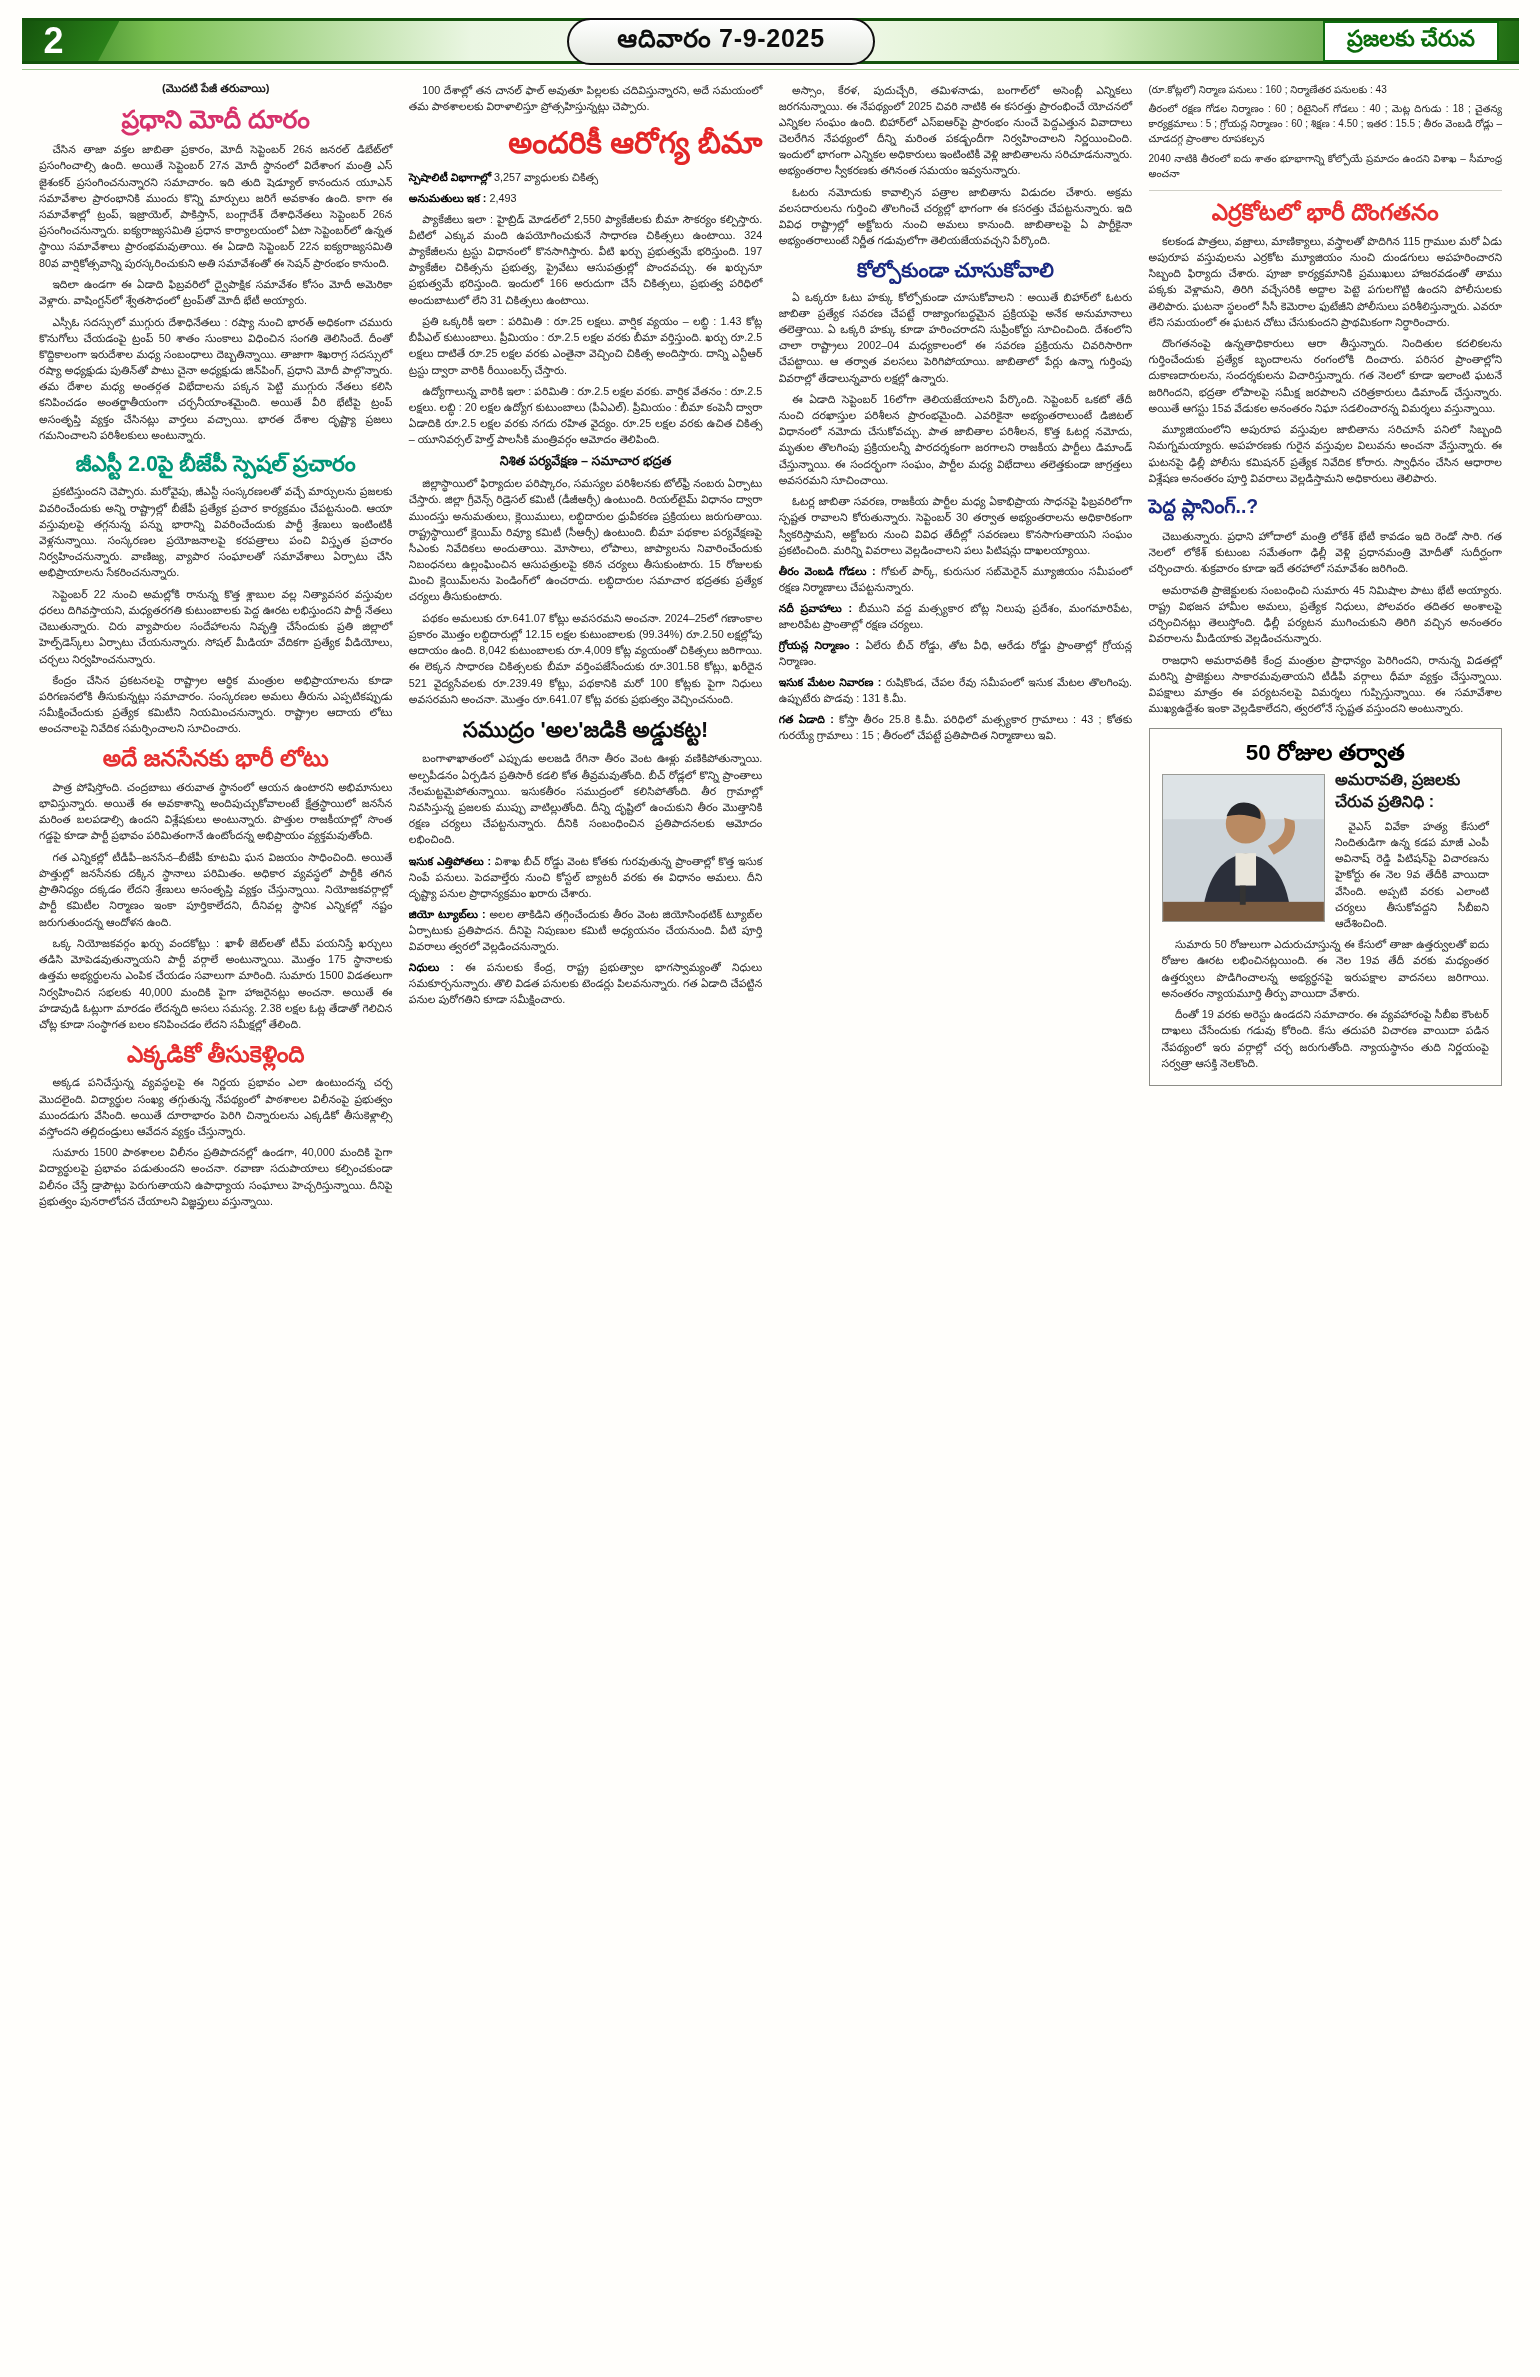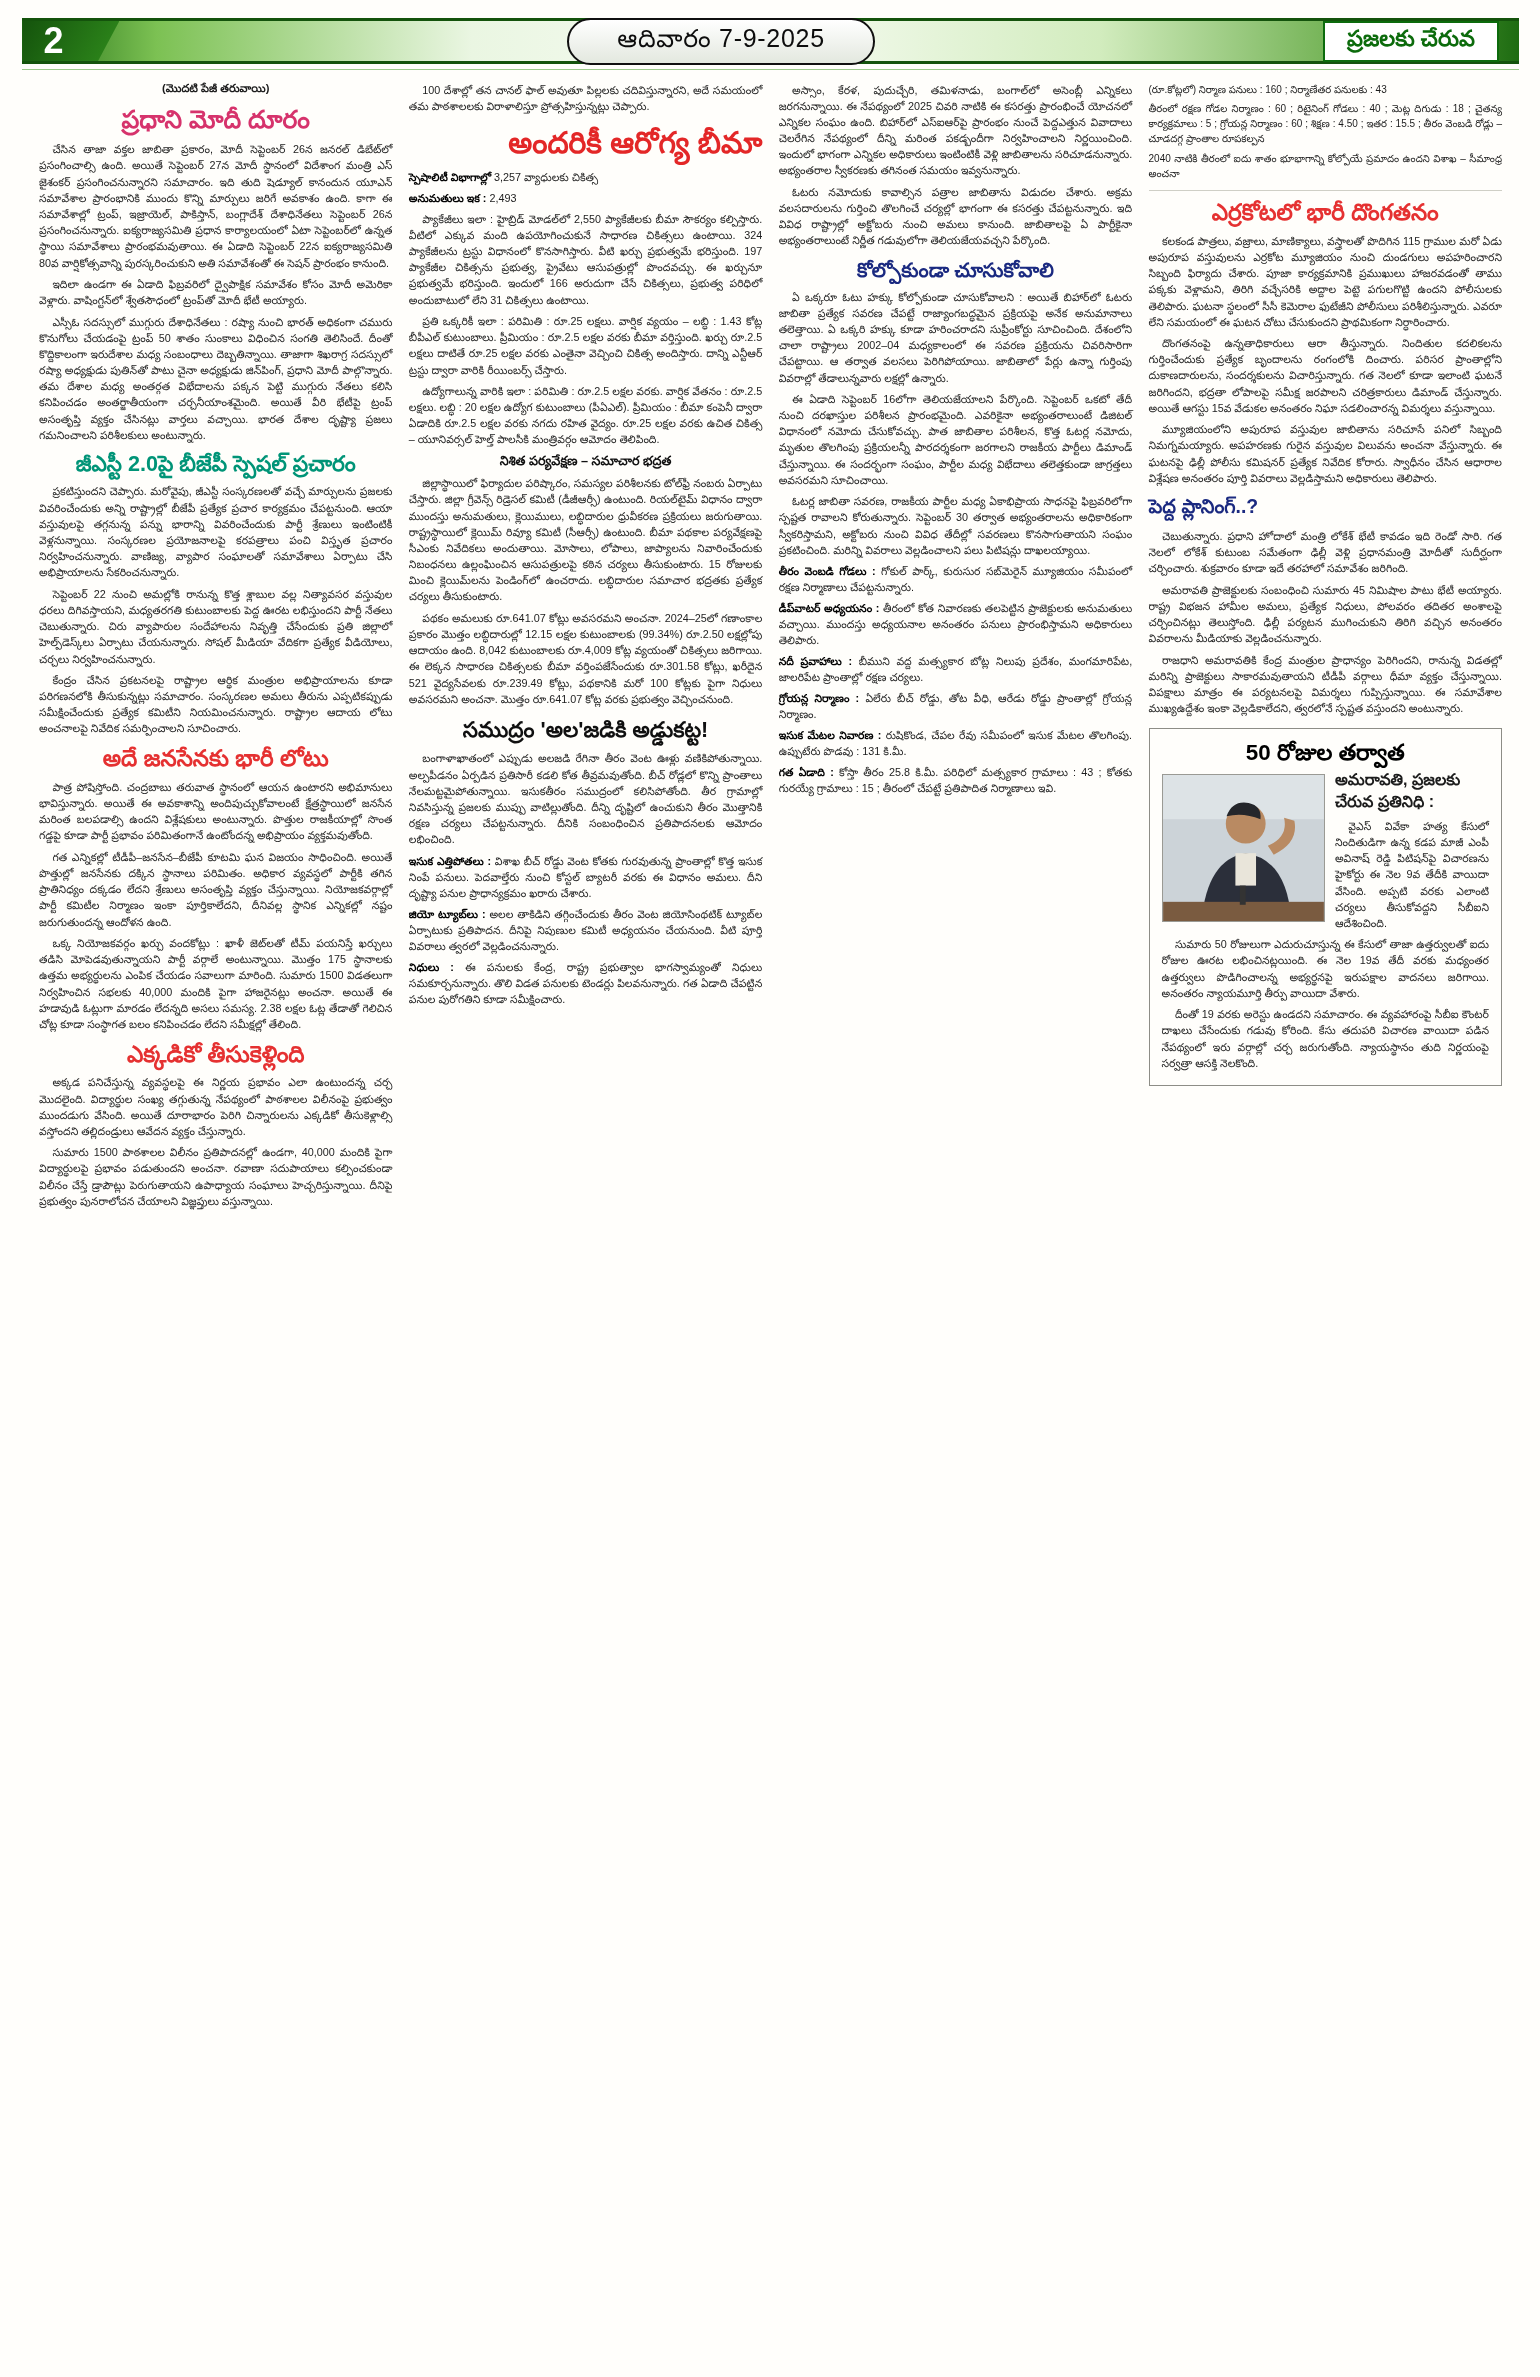--- a/index.html
+++ b/index.html
@@ -20,21 +20,21 @@
     background: linear-gradient(120deg,#14530c,#2f8a1c);
     color: #fff; font-size: 36px; font-weight: bold;
     display: flex; align-items: center; padding: 0 30px 0 21px;
     clip-path: polygon(0 0, 100% 0, 78% 100%, 0 100%);
     min-width: 97px;
   }
   .topbar-center { flex: 1; display: flex; align-items: center; justify-content: center; }
   .date-pill {
     border: 2.2px solid #101010; border-radius: 25px;
     background: linear-gradient(#ffffff,#e3e8df);
-    font-size: 25px; font-weight: normal; color: #0d0d0d;
+    font-size: 25px; font-weight: bold; color: #0d0d0d;
     padding: 4px 48px; letter-spacing: 0.7px;
   }
   .masthead-box {
     align-self: center; margin-right: 19.4px;
     background: #ffffff; border: 2.2px solid #0c6b0c;
     color: #0c6b0c; font-weight: bold; font-size: 22.4px;
     padding: 3px 22.4px; white-space: nowrap;
   }
   .header-rule { border-bottom: 1.5px solid #9bc98a; margin: 0 22.4px; }
 
@@ -162,21 +162,20 @@
           <p class="para">ఓటరు నమోదుకు కావాల్సిన పత్రాల జాబితాను విడుదల చేశారు. అక్రమ వలసదారులను గుర్తించి తొలగించే చర్యల్లో భాగంగా ఈ కసరత్తు చేపట్టనున్నారు. ఇది వివిధ రాష్ట్రాల్లో అక్టోబరు నుంచి అమలు కానుంది. జాబితాలపై ఏ పార్టీకైనా అభ్యంతరాలుంటే నిర్ణీత గడువులోగా తెలియజేయవచ్చని పేర్కొంది.</p>
         </div>
       <h3 class="hl hl-navy">కోల్పోకుండా చూసుకోవాలి</h3>
       <div>
           <p class="para">ఏ ఒక్కరూ ఓటు హక్కు కోల్పోకుండా చూసుకోవాలని : అయితే బిహార్‌లో ఓటరు జాబితా ప్రత్యేక సవరణ చేపట్టే రాజ్యాంగబద్ధమైన ప్రక్రియపై అనేక అనుమానాలు తలెత్తాయి. ఏ ఒక్కరి హక్కు కూడా హరించరాదని సుప్రీంకోర్టు సూచించింది. దేశంలోని చాలా రాష్ట్రాలు 2002–04 మధ్యకాలంలో ఈ సవరణ ప్రక్రియను చివరిసారిగా చేపట్టాయి. ఆ తర్వాత వలసలు పెరిగిపోయాయి. జాబితాలో పేర్లు ఉన్నా గుర్తింపు వివరాల్లో తేడాలున్నవారు లక్షల్లో ఉన్నారు.</p>
           <p class="para">ఈ ఏడాది సెప్టెంబర్ 16లోగా తెలియజేయాలని పేర్కొంది. సెప్టెంబర్ ఒకటో తేదీ నుంచి దరఖాస్తుల పరిశీలన ప్రారంభమైంది. ఎవరికైనా అభ్యంతరాలుంటే డిజిటల్ విధానంలో నమోదు చేసుకోవచ్చు. పాత జాబితాల పరిశీలన, కొత్త ఓటర్ల నమోదు, మృతుల తొలగింపు ప్రక్రియలన్నీ పారదర్శకంగా జరగాలని రాజకీయ పార్టీలు డిమాండ్ చేస్తున్నాయి. ఈ సందర్భంగా సంఘం, పార్టీల మధ్య విభేదాలు తలెత్తకుండా జాగ్రత్తలు అవసరమని సూచించాయి.</p>
           <p class="para">ఓటర్ల జాబితా సవరణ, రాజకీయ పార్టీల మధ్య ఏకాభిప్రాయ సాధనపై ఫిబ్రవరిలోగా స్పష్టత రావాలని కోరుతున్నారు. సెప్టెంబర్ 30 తర్వాత అభ్యంతరాలను అధికారికంగా స్వీకరిస్తామని, అక్టోబరు నుంచి వివిధ తేదీల్లో సవరణలు కొనసాగుతాయని సంఘం ప్రకటించింది. మరిన్ని వివరాలు వెల్లడించాలని పలు పిటిషన్లు దాఖలయ్యాయి.</p>
         </div>
       <div>
           <p class="stat-para"><b>తీరం వెంబడి గోడలు : </b>గోకుల్ పార్క్, కురుసుర సబ్‌మెరైన్ మ్యూజియం సమీపంలో రక్షణ నిర్మాణాలు చేపట్టనున్నారు.</p>
-          <p class="stat-para"><b>డీప్‌వాటర్ అధ్యయనం : </b>తీరంలో కోత నివారణకు తలపెట్టిన ప్రాజెక్టులకు అనుమతులు వచ్చాయి. ముందస్తు అధ్యయనాల అనంతరం పనులు ప్రారంభిస్తామని అధికారులు తెలిపారు.</p>
           <p class="stat-para"><b>నదీ ప్రవాహాలు : </b>బీముని వద్ద మత్స్యకార బోట్ల నిలుపు ప్రదేశం, మంగమారిపేట, జాలరిపేట ప్రాంతాల్లో రక్షణ చర్యలు.</p>
           <p class="stat-para"><b>గ్రోయన్ల నిర్మాణం : </b>ఏలేరు బీచ్ రోడ్డు, తోట వీధి, ఆరేడు రోడ్డు ప్రాంతాల్లో గ్రోయన్ల నిర్మాణం.</p>
           <p class="stat-para"><b>ఇసుక మేటల నివారణ : </b>రుషికొండ, చేపల రేవు సమీపంలో ఇసుక మేటల తొలగింపు. ఉప్పుటేరు పొడవు : 131 కి.మీ.</p>
           <p class="stat-para"><b>గత ఏడాది : </b>కోస్తా తీరం 25.8 కి.మీ. పరిధిలో మత్స్యకార గ్రామాలు : 43 ; కోతకు గురయ్యే గ్రామాలు : 15 ; తీరంలో చేపట్టే ప్రతిపాదిత నిర్మాణాలు ఇవి.</p>
         </div>
     </div>
 
     <div class="col">
       <div class="mini-stats">
           <p class="stat-para">(రూ.కోట్లలో) నిర్మాణ పనులు : 160 ; నిర్మాణేతర పనులకు : 43</p>

